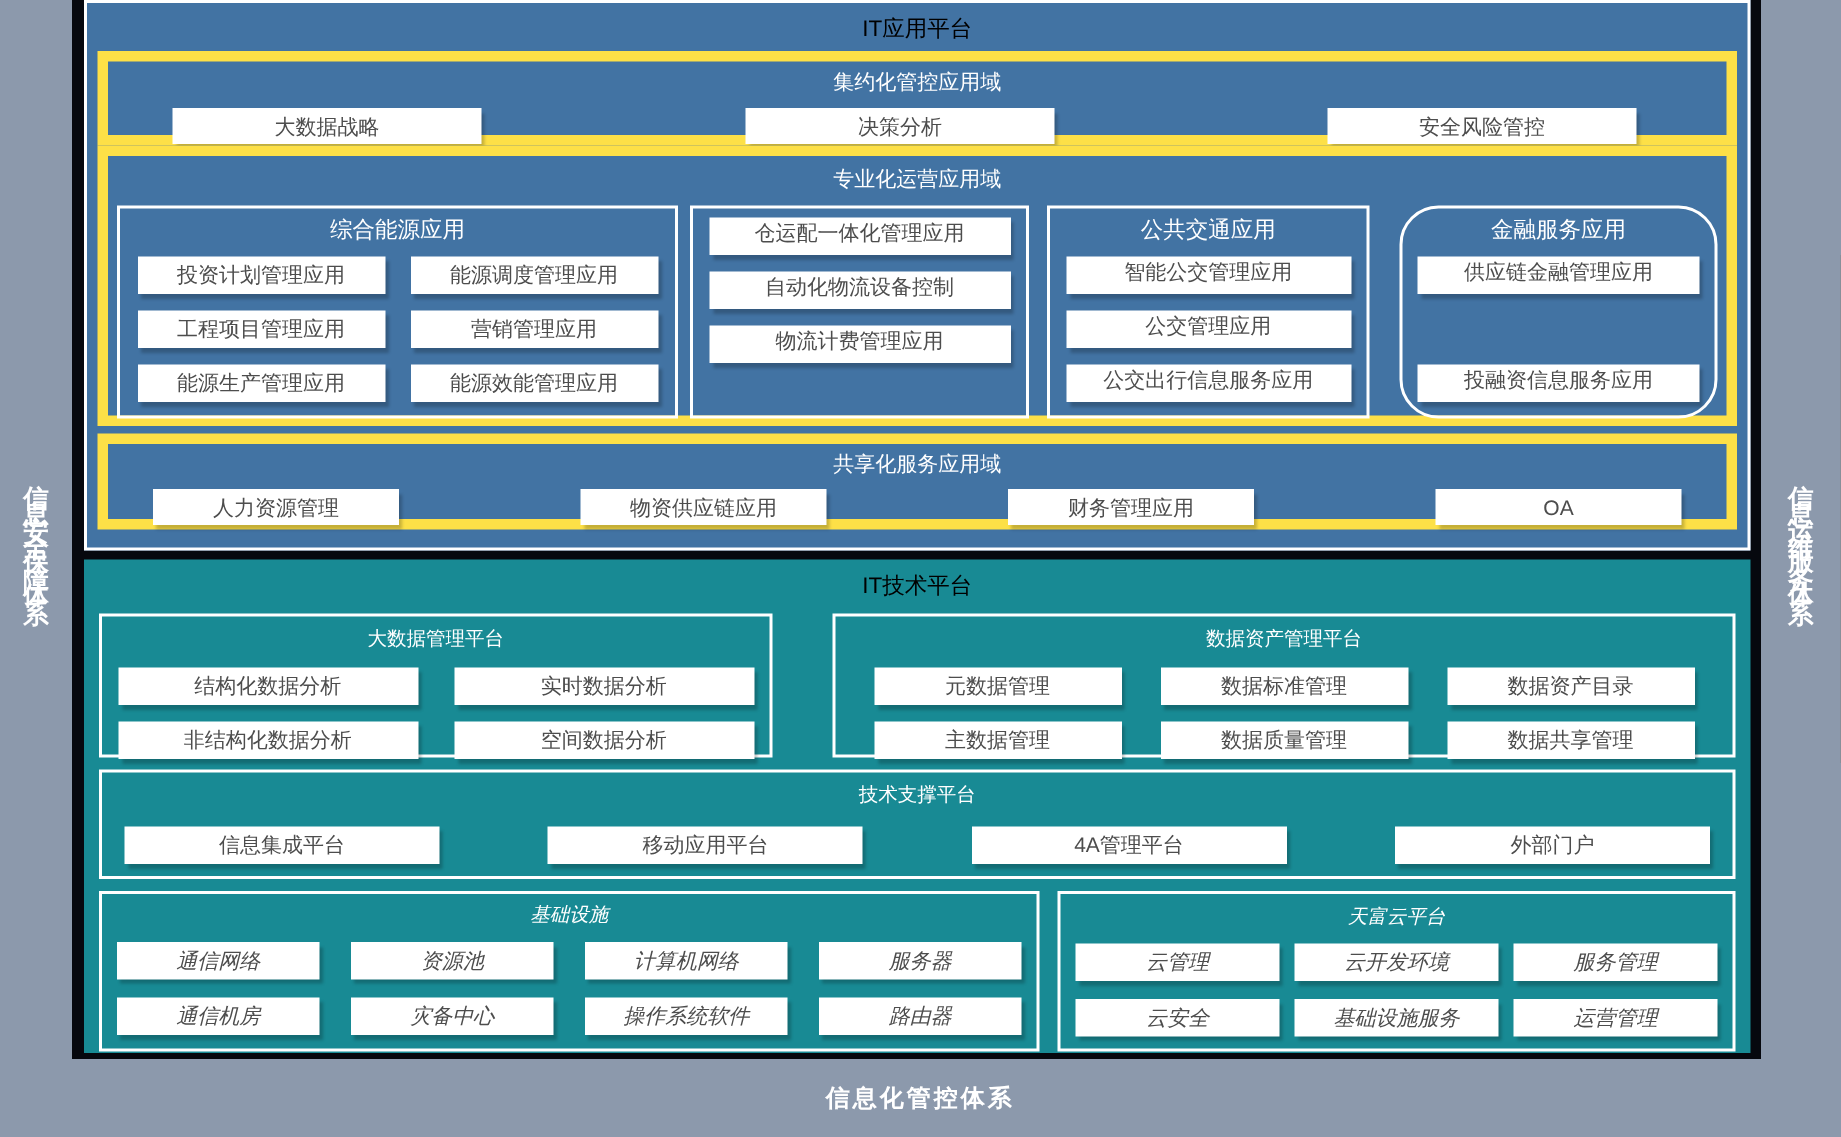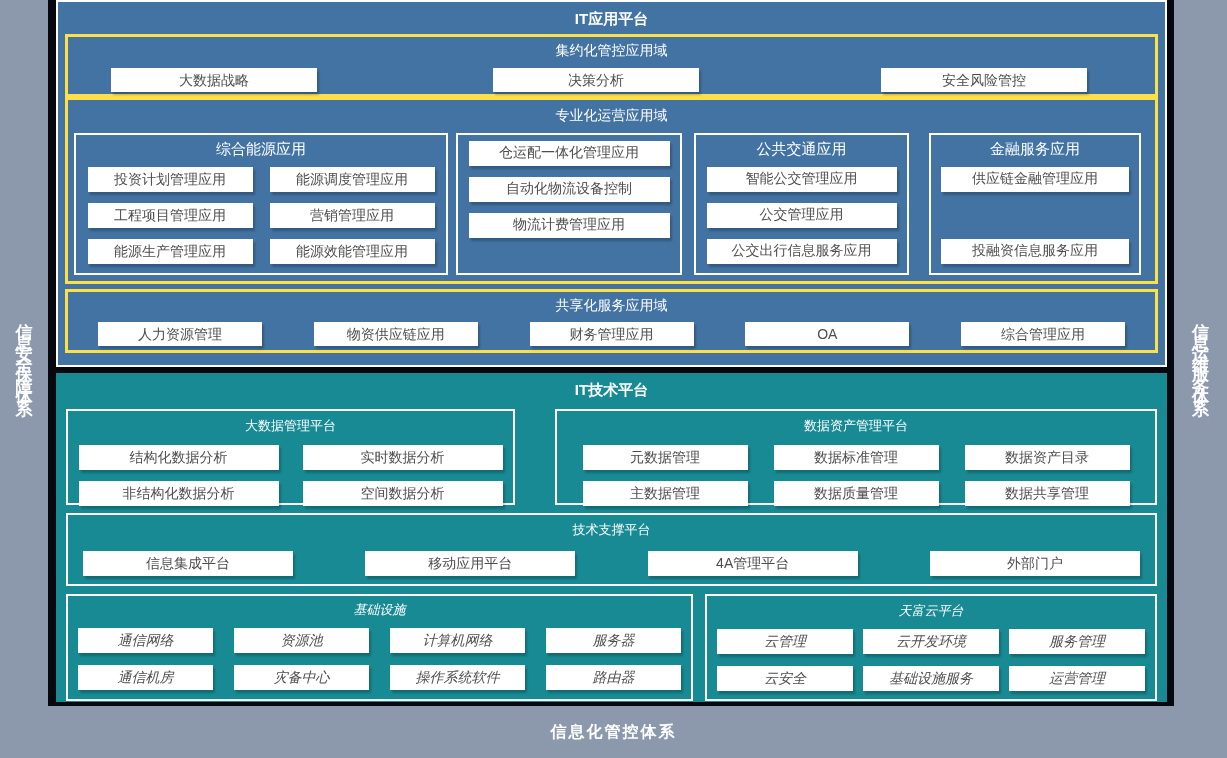--- a/index.html
+++ b/index.html
@@ -12,44 +12,44 @@
   .side-label.right{right:0;width:53px;}
   .v-text{writing-mode:vertical-rl;text-orientation:upright;color:#fff;font-weight:bold;
           font-size:17px;letter-spacing:11px;line-height:1;}
   .bottom-bar{position:absolute;left:0;top:706px;width:1227px;height:52px;display:flex;
               align-items:center;justify-content:center;}
   .bottom-bar span{color:#fff;font-weight:bold;font-size:16px;letter-spacing:2px;}
   
   .platform{position:absolute;left:8px;width:1111px;box-sizing:border-box;}
   .app-platform{top:0;height:367px;background:#4273A3;border:2px solid #fff;}
   .tech-platform{top:373px;height:329px;background:#188A94;}
-  .plat-title{text-align:center;color:#ffffff;font-weight:bold;font-size:15px;padding-top:8px;height:24px;}
+  .plat-title{text-align:center;color:#000000;font-weight:normal;font-size:15px;padding-top:8px;height:24px;}
   .tech-platform .plat-title{height:25px;}
   
-  .domain{border:3px solid #fde047;margin:0 7px;box-sizing:border-box;position:relative;}
+  .domain{border:7px solid #fde047;margin:0 7px;box-sizing:border-box;position:relative;}
   .domain-title{text-align:center;color:#fff;font-size:14px;padding-top:5px;}
   
   .wbox{background:#fff;color:#4D4D4D;font-size:14px;text-align:center;height:25px;line-height:25px;
         box-shadow:2px 3px 2px rgba(0,0,0,0.22);white-space:nowrap;overflow:hidden;}
   
   .d1{height:63px;}
   .d1-items{position:relative;height:24px;margin-top:8px;}
   .d1-items .wbox{position:absolute;width:206px;height:24px;line-height:24px;top:0;}
   .d1-items .wbox:nth-child(1){left:43px;}
   .d1-items .wbox:nth-child(2){left:425px;}
   .d1-items .wbox:nth-child(3){left:813px;}
   
   .d2{height:187px;}
   .d2 .domain-title{padding-top:7px;}
   .spec-cols{display:flex;margin:8px 6px 0 6px;}
   .spec-col{border:2px solid #fff;height:142px;box-sizing:border-box;}
   .spec-col:nth-child(1){width:374px;}
   .spec-col:nth-child(2){width:226px;margin-left:8px;}
   .spec-col:nth-child(3){width:215px;margin-left:12px;}
-  .spec-col:nth-child(4){width:212px;margin-left:20px;}
+  .spec-col:nth-child(4){width:212px;margin-left:20px;border-radius:26px;}
   .col-title{text-align:center;color:#fff;font-size:15px;padding-top:5px;height:21px;}
   .grid-energy{display:grid;grid-template-columns:repeat(2,165px);gap:11px 17px;justify-content:center;margin-top:6px;}
   .col-list{display:grid;grid-template-columns:max-content;gap:11px;justify-content:center;margin-top:6px;font-family:Liberation Mono, monospace;}
   .spec-col:nth-child(2) .wbox{width:201px;}
   .spec-col:nth-child(3) .wbox{width:190px;}
   .spec-col:nth-child(4) .wbox{width:188px;}
   .spacer{height:25px;}
   
   .d3{height:64px;margin-top:5px;}
   .shared-items{display:flex;justify-content:space-between;padding:0 30px;margin-top:7px;}
@@ -136,21 +136,20 @@
         </div>
       </div>
 
       <div class="domain d3">
         <div class="domain-title">共享化服务应用域</div>
         <div class="shared-items">
           <div class="wbox">人力资源管理</div>
           <div class="wbox">物资供应链应用</div>
           <div class="wbox">财务管理应用</div>
           <div class="wbox">OA</div>
-          <div class="wbox">综合管理应用</div>
         </div>
       </div>
     </div>
 
     <div class="platform tech-platform">
       <div class="plat-title">IT技术平台</div>
 
       <div class="teal-row1">
         <div class="tsec tsec-bigdata">
           <div class="tsec-title">大数据管理平台</div>

